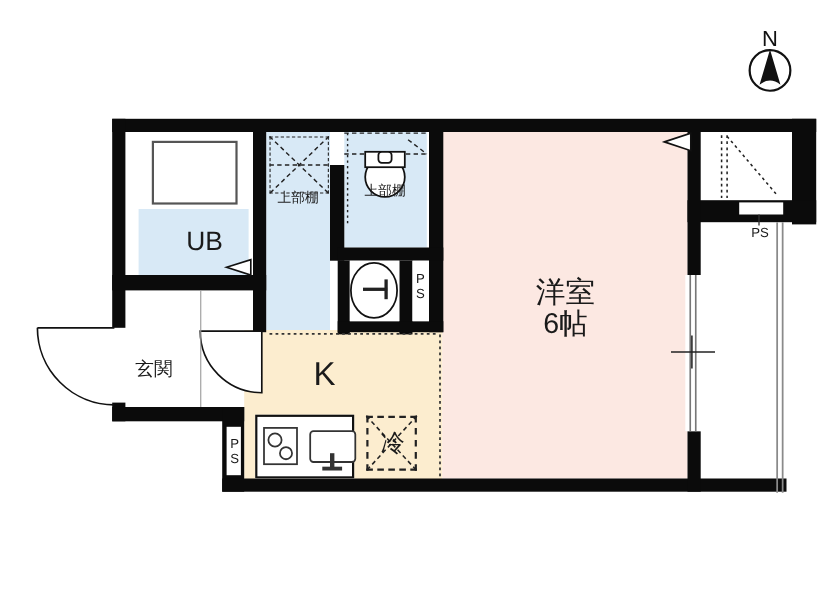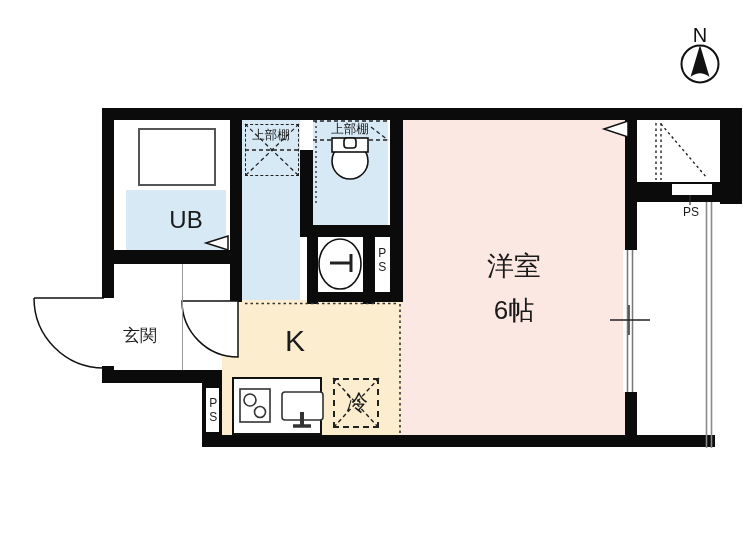--- a/index.html
+++ b/index.html
@@ -6,21 +6,21 @@
   #stage{position:relative;width:750px;height:550px;background:#fff;overflow:hidden;
          font-family:"Liberation Sans","DejaVu Sans",sans-serif;}
   .wall{position:absolute;background:var(--wall,#0b0b0b);}
   .region{position:absolute;}
   .white{background:#ffffff;}
   .wet{background:var(--wet_area,#d8e9f6);}
   .pink{background:var(--main_room,#fce8e2);}
   .cream{background:var(--kitchen,#fcedcf);}
   .lbl{position:absolute;transform:translate(-50%,-50%);color:#1a1a1a;white-space:nowrap;line-height:1.05;}
   .room-lbl{font-size:26px;}
-  .small-lbl{font-size:12.5px;}
+  .small-lbl{font-size:12.5px;margin-top:44px;}
   .vtext{writing-mode:vertical-lr;text-orientation:upright;letter-spacing:0;}
   .dashbox{position:absolute;border:2px dashed #222;box-sizing:border-box;background:transparent;}
   .counter{position:absolute;background:#fff;border:2px solid #111;box-sizing:border-box;}
   svg.overlay{position:absolute;left:0;top:0;pointer-events:none;}
 </style>
 </head>
 <body>
 
 <div id="stage">
 
@@ -148,21 +148,21 @@
       <text x="700" y="42" text-anchor="middle" font-size="20" font-family="Liberation Sans, DejaVu Sans, sans-serif" fill="#111">N</text>
     </g>
   </svg>
 
   <div style="position:absolute;left:182px;top:264px;width:1px;height:106px;background:#999;"></div>
 
   <div class="lbl room-lbl" style="left:186px;top:220px;font-size:24px;">UB</div>
   <div class="lbl room-lbl" style="left:140px;top:336px;font-size:17px;">玄関</div>
   <div class="lbl room-lbl" style="left:295px;top:341px;font-size:30px;">K</div>
   <div class="lbl room-lbl" style="left:514px;top:266px;font-size:27px;">洋室</div>
-  <div class="lbl room-lbl" style="left:514px;top:294px;font-size:26px;margin-top:17px;">6帖</div>
+  <div class="lbl room-lbl" style="left:514px;top:294px;font-size:26px;">6帖</div>
 
   <div class="lbl small-lbl" style="left:271px;top:136px;">上部棚</div>
   <div class="lbl small-lbl" style="left:350px;top:130px;">上部棚</div>
   <div class="lbl" style="left:357px;top:403px;font-size:22px;">冷</div>
 
   <div class="lbl vtext" style="left:382px;top:260px;font-size:12px;">PS</div>
   <div class="lbl vtext" style="left:213px;top:410px;font-size:12px;">PS</div>
   <div class="lbl" style="left:691px;top:212px;font-size:12px;">PS</div>
 
 </div>

